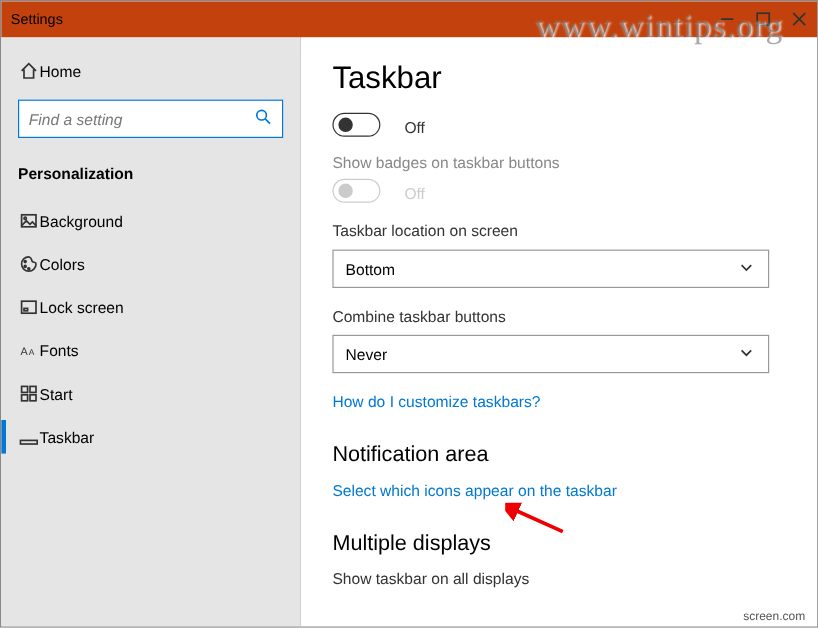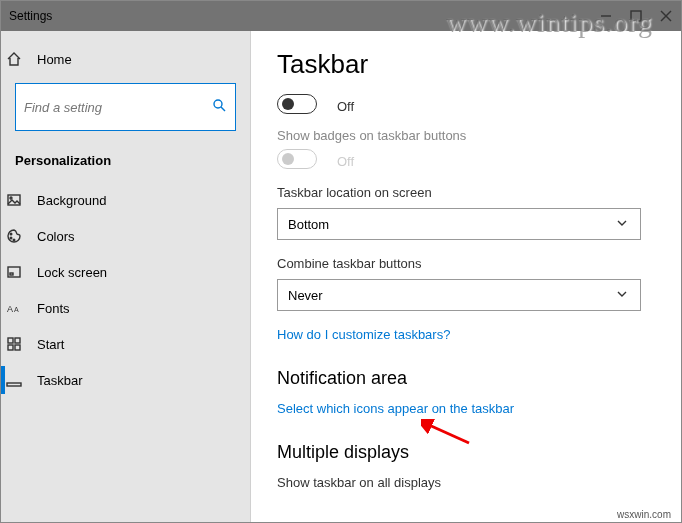--- a/index.html
+++ b/index.html
@@ -1,27 +1,27 @@
 <!DOCTYPE html>
 <html><head>
 <meta charset="utf-8">
 <style>
   * { box-sizing: border-box; margin: 0; padding: 0; font-family: "Segoe UI", Arial, sans-serif; }
   body { width: 682px; height: 523px; overflow: hidden; background: #fff; position: relative; border: 1px solid #888; }
-  .titlebar { height: 30px; background: #737373; display: flex; align-items: center; padding: 0 8px; font-size: 12px; color: #000; position: relative; }
+  .titlebar { height: 30px; background: #c2410c; display: flex; align-items: center; padding: 0 8px; font-size: 12px; color: #000; position: relative; }
   .titlebar .title { flex: 0 0 auto; }
   .win-controls { position: absolute; right: 0; top: 0; height: 30px; display: flex; }
   .win-btn { width: 30px; height: 30px; display: flex; align-items: center; justify-content: center; }
   .container { display: flex; height: calc(100% - 30px); }
   .sidebar { width: 250px; background: #e5e5e5; padding: 10px 0; border-right: 1px solid #d0d0d0; }
-  .side-item { display: flex; align-items: center; height: 36px; padding: 0 4px; font-size: 13px; color: #000; cursor: pointer; gap: 14px; }
+  .side-item { display: flex; align-items: center; height: 36px; padding: 0 14px; font-size: 13px; color: #000; cursor: pointer; }
   .side-item .icon { width: 18px; height: 18px; display: flex; align-items: center; justify-content: center; color: #333; }
   .side-heading { font-weight: 600; font-size: 13px; padding: 10px 14px 14px 14px; }
   .search-wrap { padding: 6px 14px 12px 14px; }
-  .search-box { width: 100%; height: 48px; border: 1px solid #0078d4; display: flex; align-items: center; padding: 0 8px; background: #fff; }
+  .search-box { width: 100%; height: 32px; border: 1px solid #0078d4; display: flex; align-items: center; padding: 0 8px; background: #fff; }
   .search-box input { flex: 1; border: none; outline: none; font-size: 13px; background: transparent; }
   .search-box input::placeholder { color: #777; font-style: italic; }
   .search-box .sicon { color: #0078d4; }
   .side-item.active { position: relative; }
   .side-item.active::before { content: ""; position: absolute; left: 0; top: 4px; bottom: 4px; width: 4px; background: #0078d4; }
   .main { flex: 1; background: #fff; padding: 18px 26px; overflow-y: auto; }
   .main h1 { font-size: 26px; font-weight: 400; margin-bottom: 14px; }
   .main h2 { font-size: 18px; font-weight: 400; margin: 26px 0 12px 0; }
   .toggle-row { display: flex; align-items: flex-end; gap: 20px; margin-bottom: 14px; }
   .toggle { width: 40px; height: 20px; border: 1px solid #333; border-radius: 10px; position: relative; }
@@ -193,21 +193,21 @@
     <h2>Notification area</h2>
     <span class="link2">Select which icons appear on the taskbar</span>
 
     <h2>Multiple displays</h2>
     <div class="disabled-text" style="color:#333">Show taskbar on all displays</div>
   </div>
 
 </div>
 
 <div class="watermark1">www.wintips.org</div>
-<div class="watermark2">wsxwin.com</div>
+<div class="watermark2">screen.com</div>
 
 <svg class="arrow" width="50" height="30">
   <defs>
       <marker id="ah" markerWidth="6" markerHeight="6" refX="1" refY="3" orient="auto">
         <path d="M0,0 L6,3 L0,6 Z" fill="#e00"></path>
       </marker>
     </defs>
   <line x1="48" y1="24" x2="8" y2="6" stroke="#e00" stroke-width="3" marker-end="url(#ah)"></line>
 </svg>
 

